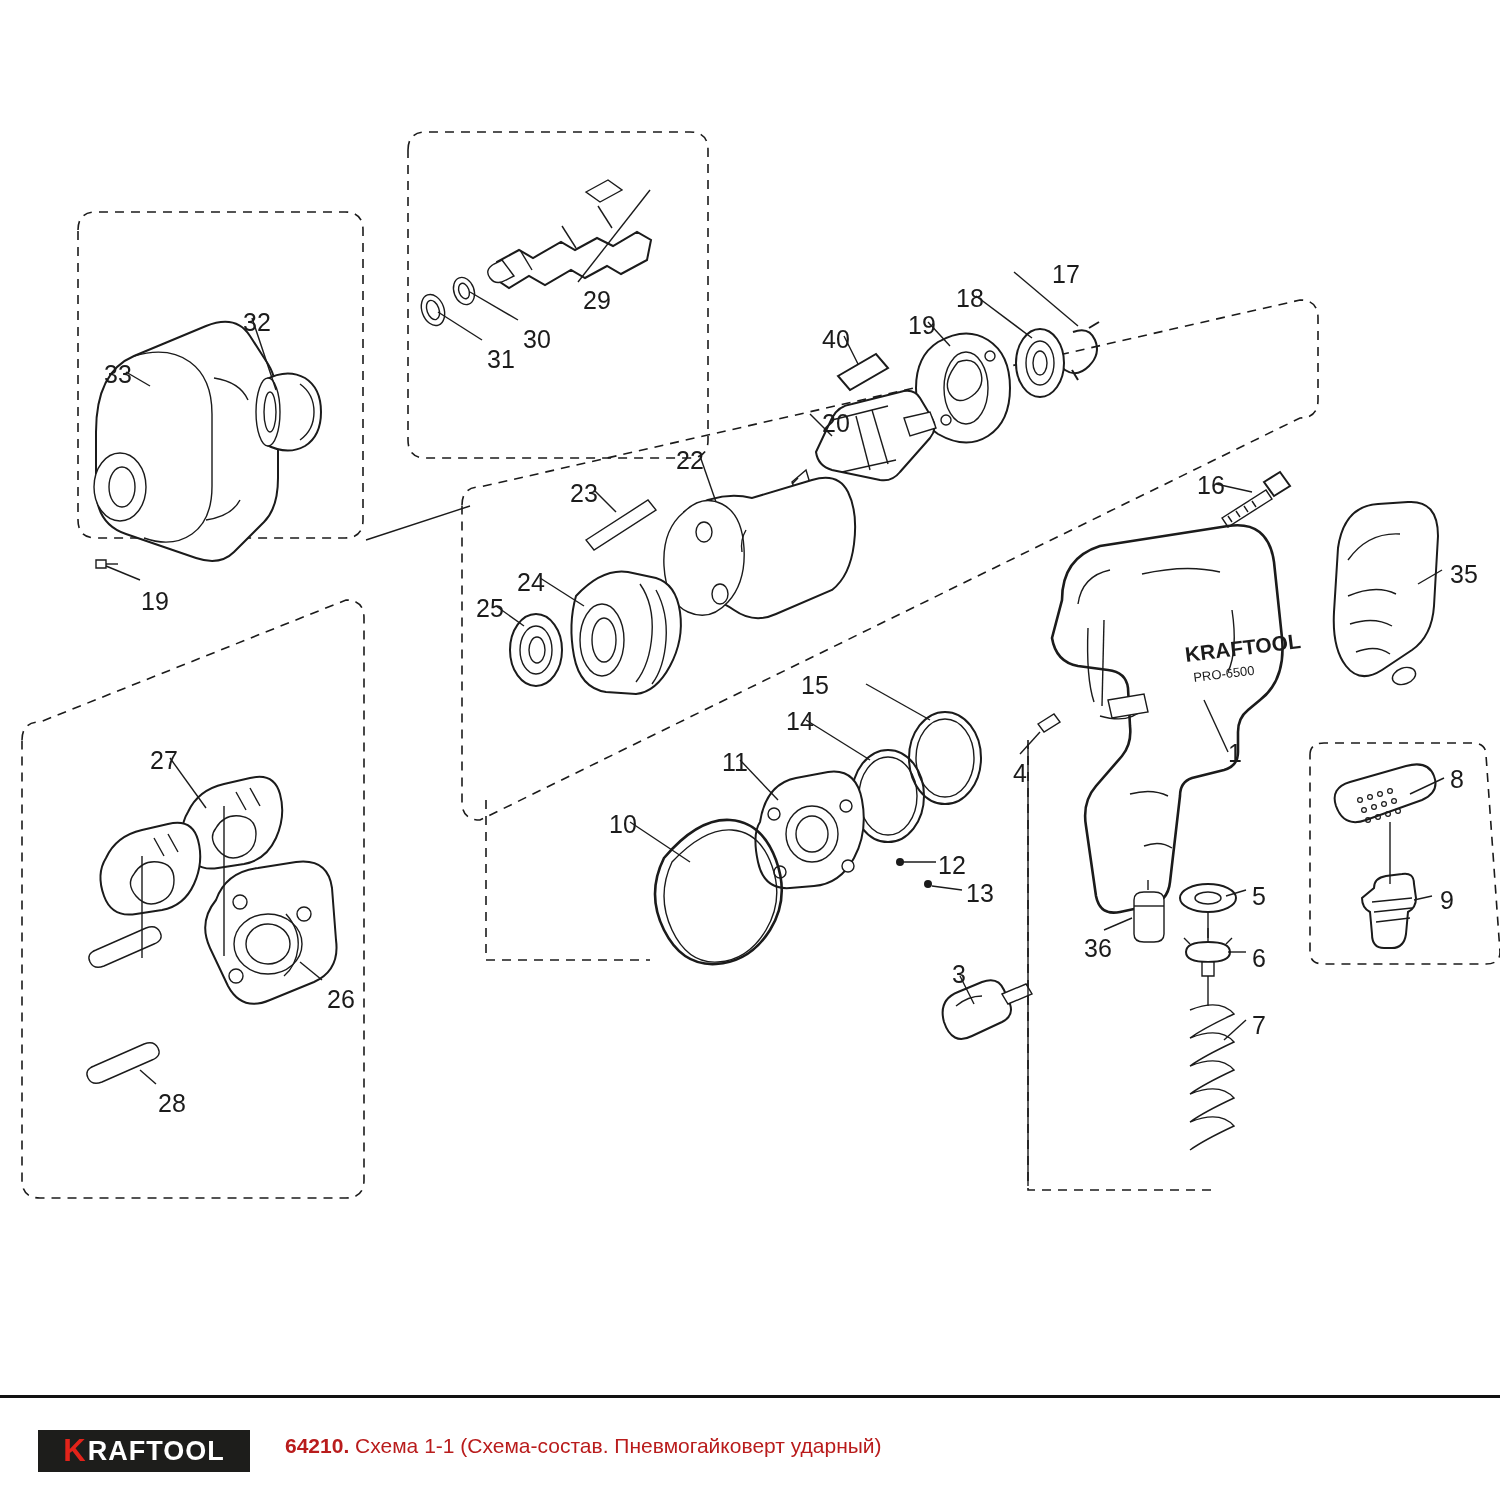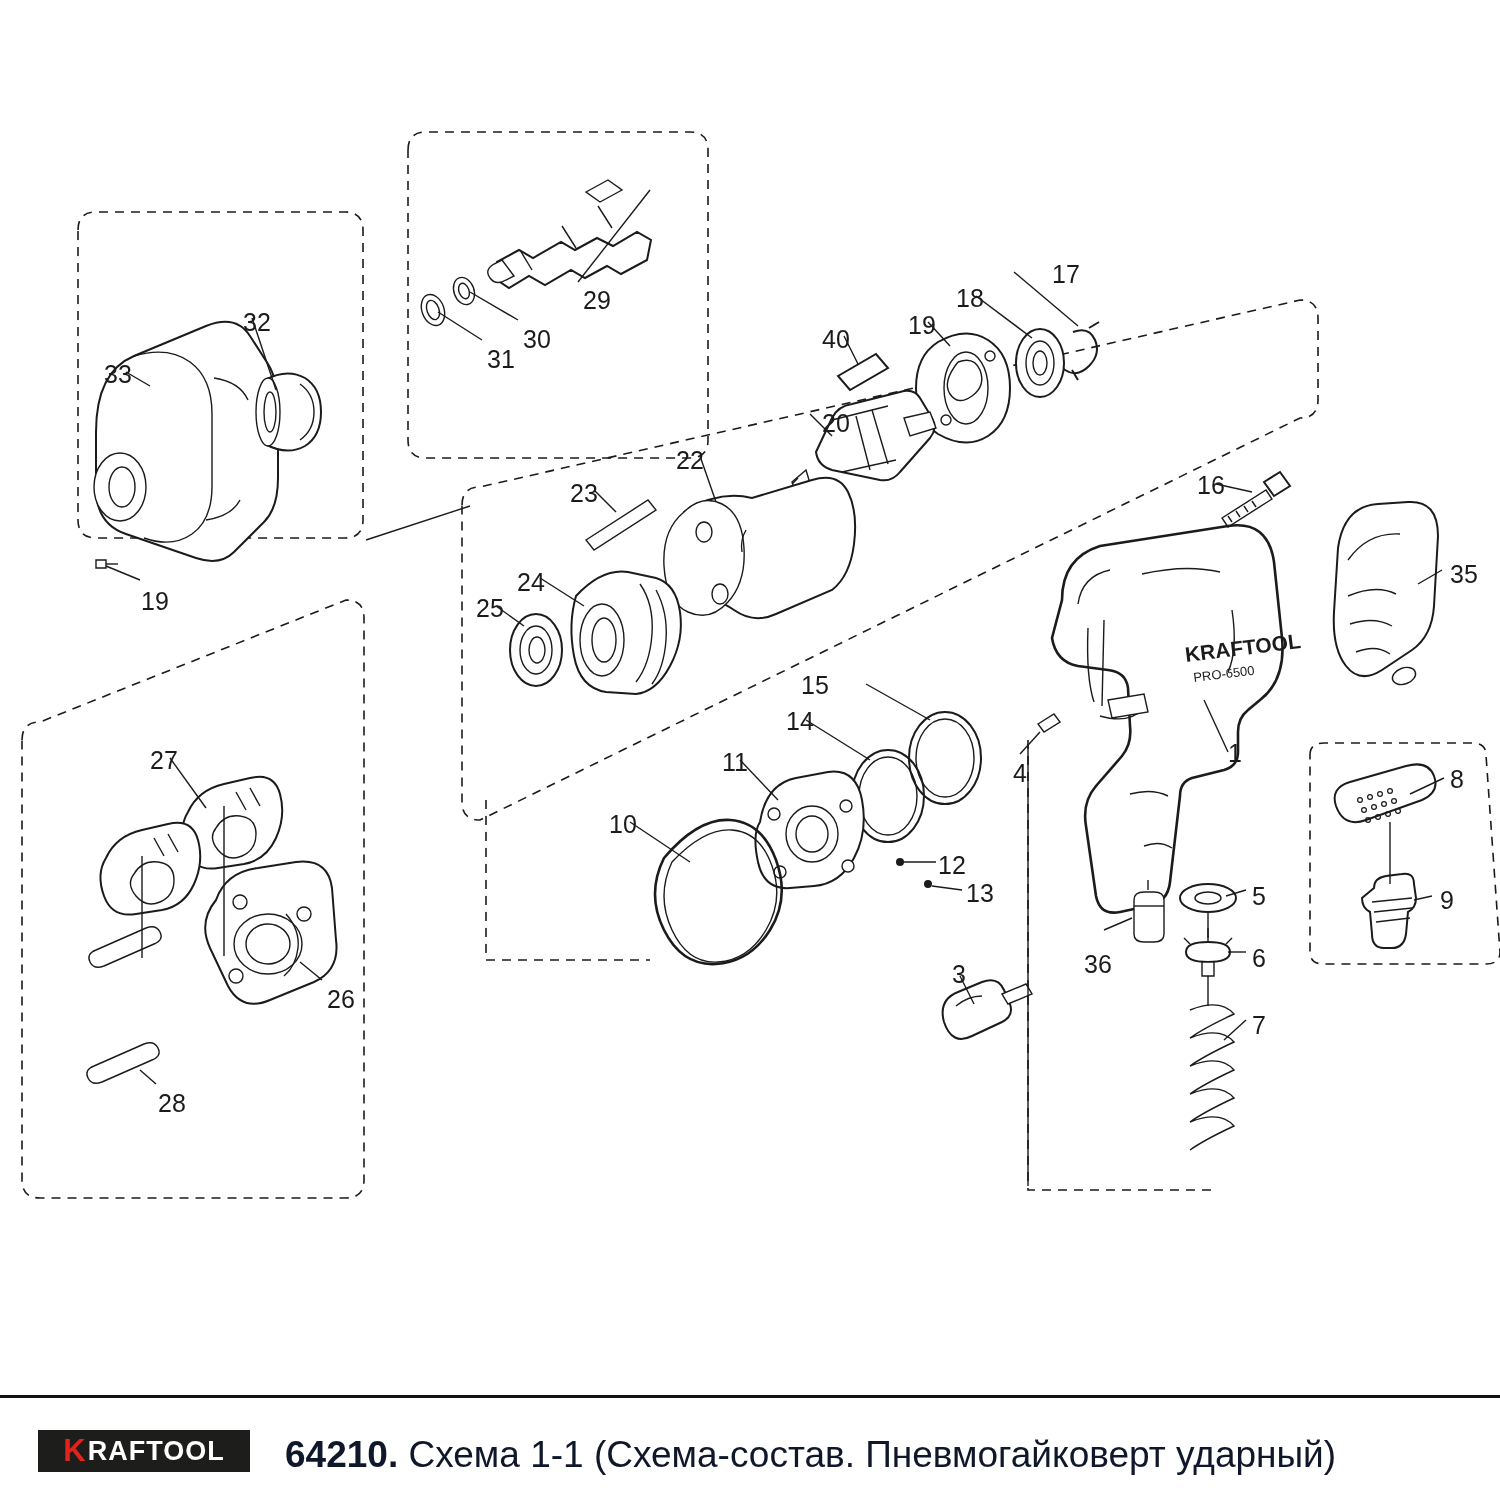--- a/index.html
+++ b/index.html
@@ -63,22 +63,22 @@
   #brand-logo .k {
     color: #e2231a;
     font-size: 31px;
     font-weight: bold;
     margin-right: 1px;
   }
   #footer-caption {
     position: absolute;
     left: 285px;
     top: 36px;
-    font-size: 37px;
-    color: #0f172a;
+    font-size: 21px;
+    color: #b91c1c;
     white-space: nowrap;
   }
   #footer-caption .code {
     font-weight: bold;
   }
 </style>
 </head>
 <body>
 
 <div id="sheet">
@@ -465,21 +465,21 @@
   <div class="callout" style="left:327px;  top:987px;">26</div>
   <div class="callout" style="left:150px;  top:748px;">27</div>
   <div class="callout" style="left:158px;  top:1091px;">28</div>
   <div class="callout" style="left:583px;  top:288px;">29</div>
   <div class="callout" style="left:523px;  top:327px;">30</div>
   <div class="callout" style="left:487px;  top:347px;">31</div>
   <div class="callout" style="left:243px;  top:310px;">32</div>
   <div class="callout" style="left:104px;  top:362px;">33</div>
   <div class="callout" style="left:141px;  top:589px;">19</div>
   <div class="callout" style="left:1450px; top:562px;">35</div>
-  <div class="callout" style="left:1084px; top:936px;margin-top:16px;">36</div>
+  <div class="callout" style="left:1084px; top:936px;">36</div>
 
   <div id="footer">
     <div id="brand-logo">
       <span class="k">K</span>
         <span>RAFTOOL</span>
     </div>
     <div id="footer-caption">
       <span class="code">64210.</span>
       <span>Схема 1-1 (Схема-состав. Пневмогайковерт ударный)</span>
     </div>

